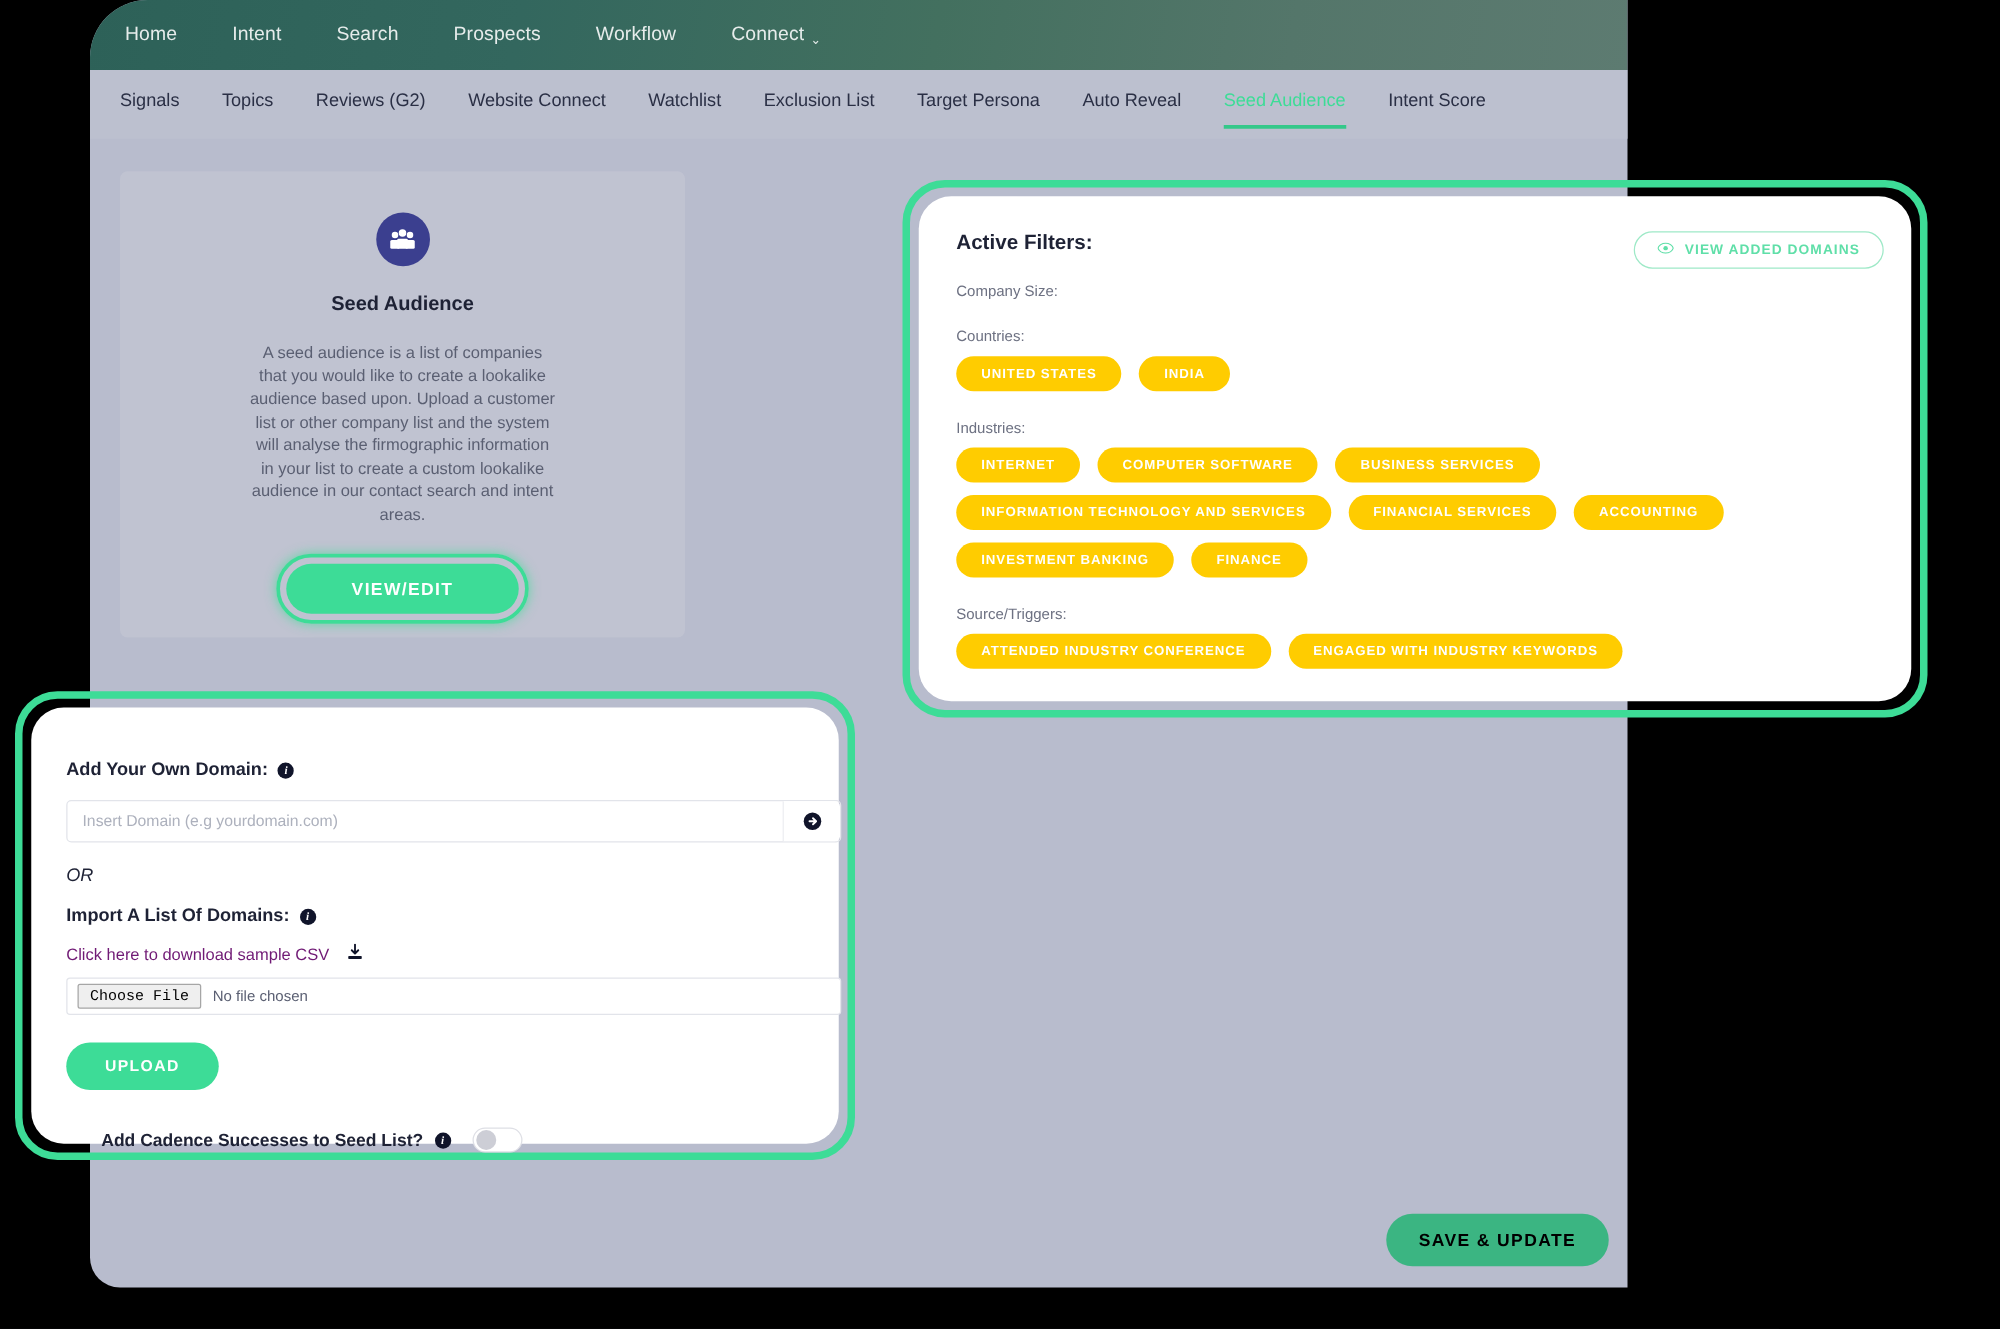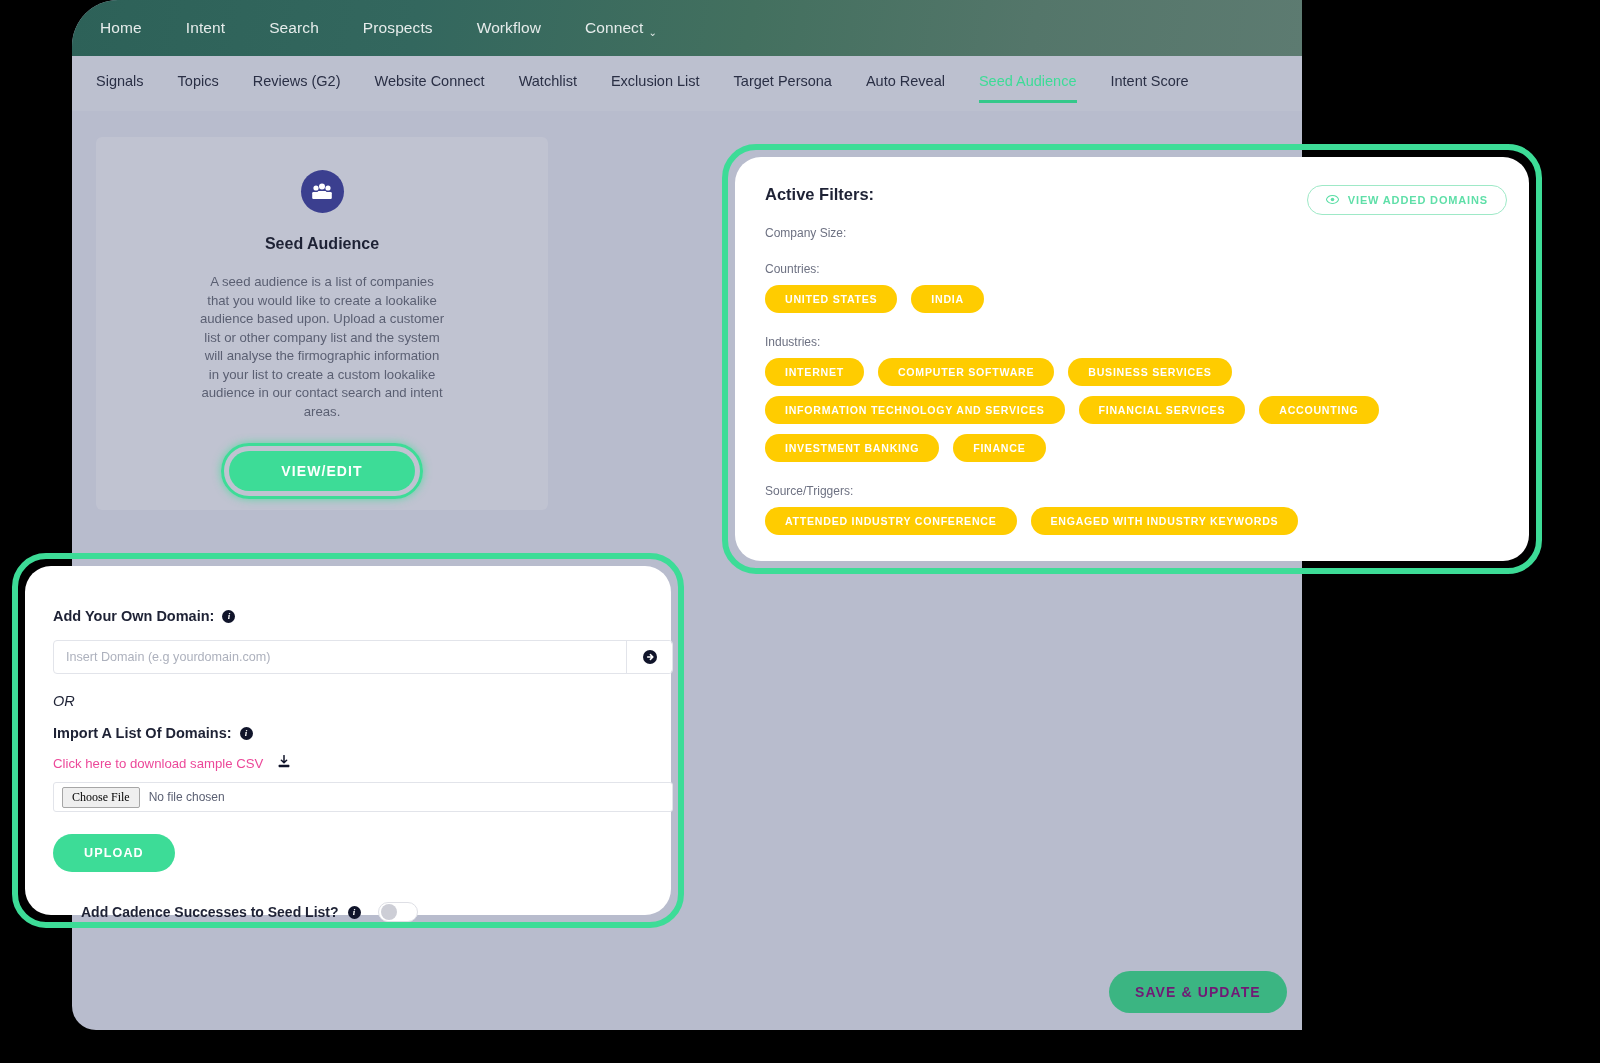--- a/index.html
+++ b/index.html
@@ -143,21 +143,21 @@
     cursor: pointer;
     font-family: "Liberation Sans", sans-serif;
   }
 
   
   #save-btn {
     position: absolute;
     left: 1037px;
     top: 971px;
     background: #3bb582;
-    color: #701a75;
+    color: #000000;
     border: none;
     border-radius: 24px;
     font-size: 14px;
     font-weight: bold;
     letter-spacing: 1.1px;
     padding: 13px 26px;
     cursor: pointer;
     font-family: "Liberation Sans", sans-serif;
   }
 
@@ -304,21 +304,21 @@
   #or-text {
     margin-top: 19px;
     font-size: 14.5px;
     color: #1e2235;
     font-style: italic;
   }
   #import-label { margin-top: 16px; }
   #sample-csv {
     margin-top: 14px;
     font-size: 13.2px;
-    color: #ec4899;
+    color: #701a75;
     display: flex;
     align-items: center;
     gap: 15px;
     cursor: pointer;
   }
   #file-row {
     margin-top: 11px;
     width: 620px;
     height: 30px;
     border: 1px solid #e2e4ea;
@@ -330,21 +330,21 @@
     background: #ffffff;
   }
   #choose-file-btn {
     background: #efefef;
     border: 1px solid #a6a6a6;
     border-radius: 2px;
     font-size: 12px;
     padding: 2px 9px;
     color: #000000;
     cursor: pointer;
-    font-family: Liberation Serif, serif;
+    font-family: Liberation Mono, monospace;
   }
   #no-file-text { font-size: 12px; color: #5a5f72; }
   #upload-btn {
     margin-top: 22px;
     background: #3ddc97;
     color: #ffffff;
     border: none;
     border-radius: 20px;
     font-size: 12.6px;
     font-weight: bold;

